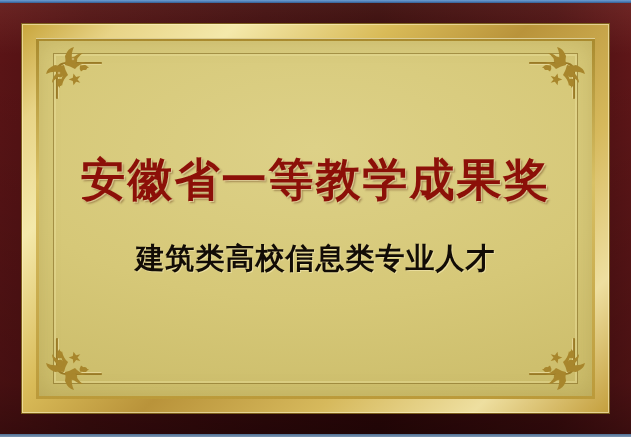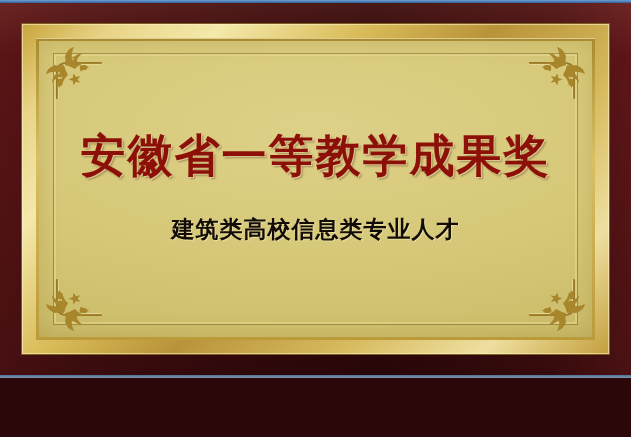--- a/index.html
+++ b/index.html
@@ -1,20 +1,20 @@
 <!DOCTYPE html>
 <html><head>
 <meta charset="utf-8">
 <style>
   html,body{margin:0;padding:0;background:#2b0709;}
   body{font-family:"Liberation Serif","DejaVu Serif",serif;}
 
   .plaque-root{
     position:relative;
-    width:631px;height:378px;
+    width:631px;height:437px;
     overflow:hidden;
     background:#3d0c0e;
   }
 
   
   .edge-strip{
     position:absolute;left:0;width:631px;height:3px;z-index:40;
   }
   .edge-strip.top{top:0;background:linear-gradient(#6f9fd0,#4a7ab5 60%,#35608f);}
   .edge-strip.bottom{bottom:0;height:3px;background:linear-gradient(#4f6f93,#7f99b5);}
@@ -98,21 +98,21 @@
     letter-spacing:2px;
     color:#8c1008;
     text-shadow:1px 1px 0 rgba(255,240,190,.55), 2px 2px 2px rgba(70,20,0,.35);
     line-height:1.05;
     margin:0 0 32px 0;
     white-space:nowrap;
   }
   .subtitle{
     font-family:"DejaVu Serif","Liberation Serif",serif;
     font-weight:700;
-    font-size:23px;
+    font-size:29px;
     letter-spacing:1px;
     color:#120c06;
     text-shadow:1px 1px 0 rgba(255,245,200,.45);
     line-height:1.55;
     white-space:nowrap;
   }
   .subtitle div{margin:0;}
 </style>
 </head>
 <body>

